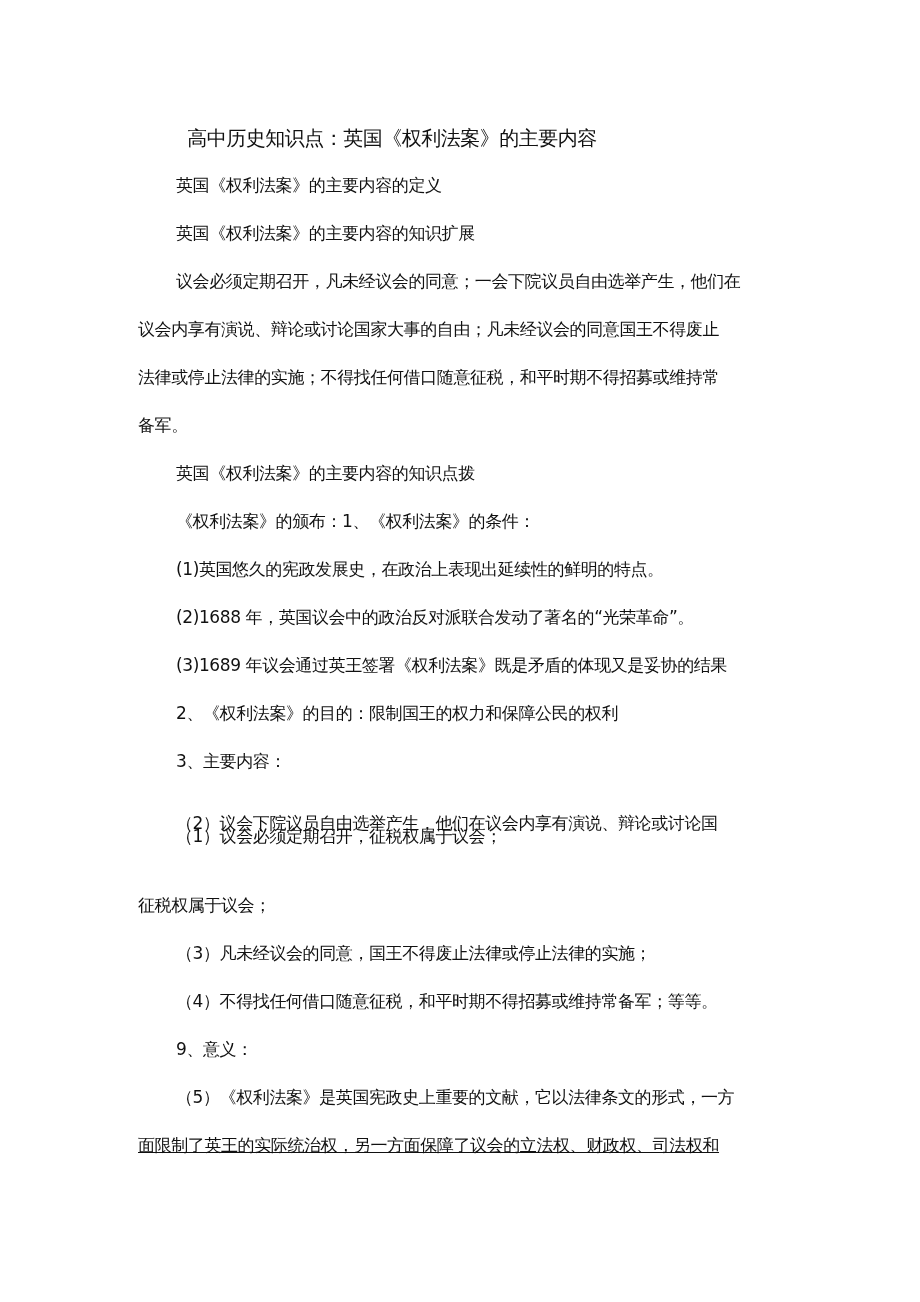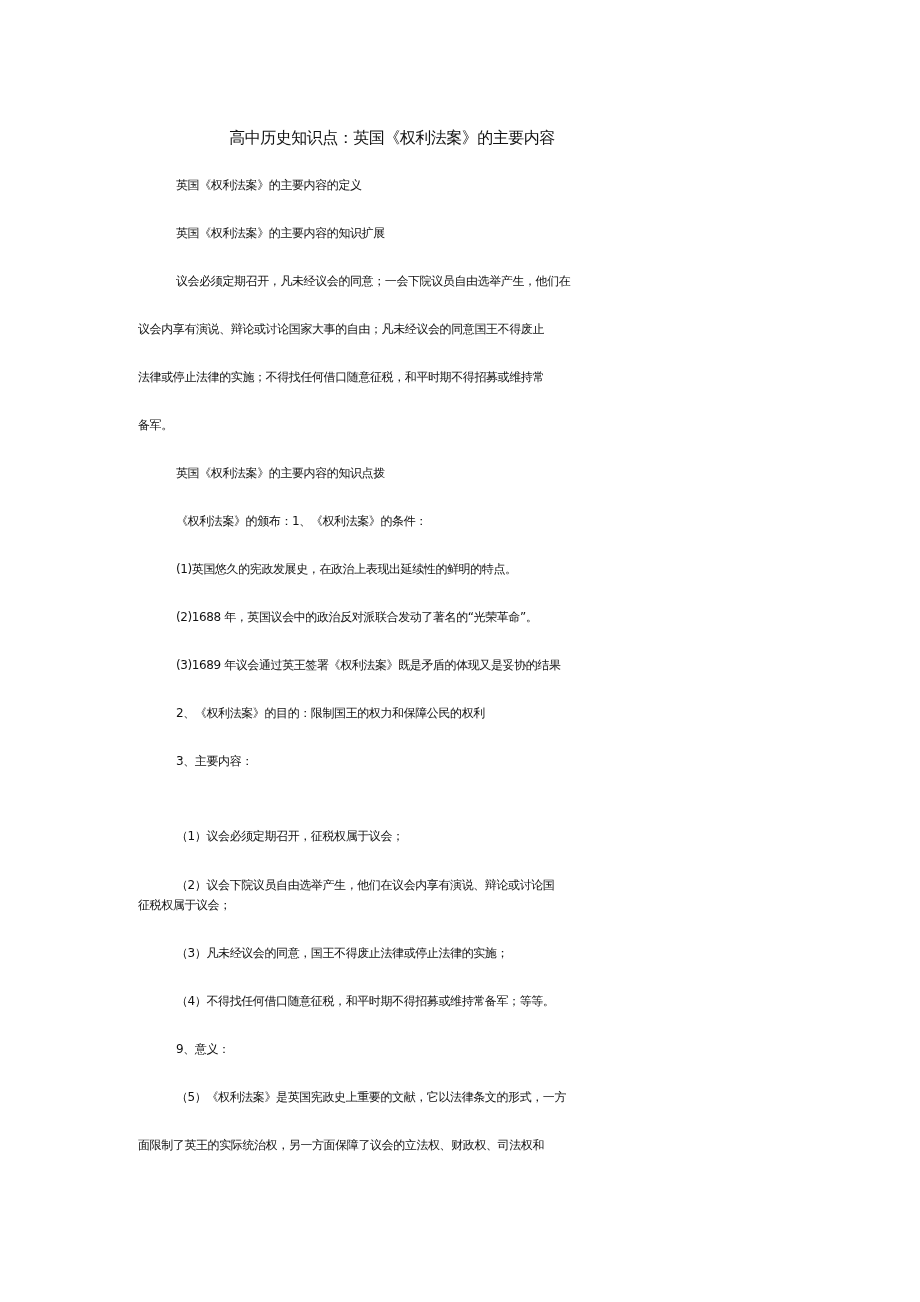--- a/index.html
+++ b/index.html
@@ -1,21 +1,21 @@
 <!DOCTYPE html>
 <html><head>
 <meta charset="utf-8">
 <style>
   html, body { margin:0; padding:0; background:#ffffff; }
   body { width:920px; height:1302px; position:relative; overflow:hidden;
          font-family:"DejaVu Sans","Liberation Sans",sans-serif; color:#111111; }
   .page { position:absolute; left:0; top:0; width:920px; height:1302px; background:#fff; }
   .title { position:absolute; left:0; width:784px; top:124px; text-align:center;
-           font-size:16px; line-height:28px; white-space:nowrap; letter-spacing:-0.5px; }
-  .line { position:absolute; font-size:12px; line-height:24px; white-space:nowrap; letter-spacing:-0.4px; }
+           font-size:20px; line-height:28px; white-space:nowrap; letter-spacing:-0.5px; }
+  .line { position:absolute; font-size:17px; line-height:24px; white-space:nowrap; letter-spacing:-0.4px; }
   .ind { left:176px; }
   .cont { left:138px; }
 </style>
 </head>
 <body>
 
 <div class="page">
   <div class="title">高中历史知识点：英国《权利法案》的主要内容</div>
   <div id="lines">
       <div class="line ind" style="top: 173px;">英国《权利法案》的主要内容的定义</div>
@@ -25,21 +25,21 @@
       <div class="line cont" style="top: 365px;">法律或停止法律的实施；不得找任何借口随意征税，和平时期不得招募或维持常</div>
       <div class="line cont" style="top: 413px;">备军。</div>
       <div class="line ind" style="top: 461px;">英国《权利法案》的主要内容的知识点拨</div>
       <div class="line ind" style="top: 509px;">《权利法案》的颁布：1、《权利法案》的条件：</div>
       <div class="line ind" style="top: 557px;">(1)英国悠久的宪政发展史，在政治上表现出延续性的鲜明的特点。</div>
       <div class="line ind" style="top: 605px;">(2)1688 年，英国议会中的政治反对派联合发动了著名的“光荣革命”。</div>
       <div class="line ind" style="top: 653px;">(3)1689 年议会通过英王签署《权利法案》既是矛盾的体现又是妥协的结果</div>
       <div class="line ind" style="top: 701px;">2、《权利法案》的目的：限制国王的权力和保障公民的权利</div>
       <div class="line ind" style="top: 749px;">3、主要内容：</div>
       <div class="line ind" style="top: 824px;">（1）议会必须定期召开，征税权属于议会；</div>
-      <div class="line ind" style="top: 873px;">（2）议会下院议员自由选举产生，他们在议会内享有演说、辩论或讨论国</div>
+      <div class="line ind" style="top: 811px;">（2）议会下院议员自由选举产生，他们在议会内享有演说、辩论或讨论国</div>
       <div class="line cont" style="top: 893px;">征税权属于议会；</div>
       <div class="line ind" style="top: 941px;">（3）凡未经议会的同意，国王不得废止法律或停止法律的实施；</div>
       <div class="line ind" style="top: 989px;">（4）不得找任何借口随意征税，和平时期不得招募或维持常备军；等等。</div>
       <div class="line ind" style="top: 1037px;">9、意义：</div>
       <div class="line ind" style="top: 1085px;">（5）《权利法案》是英国宪政史上重要的文献，它以法律条文的形式，一方</div>
-      <div class="line cont" style="top: 1133px;">面限制了英王的实际统治权，另一方面保障了议会的立法权、财政权、司法权和</div>
+      <div class="line cont" style="top: 1133px; text-decoration: underline;">面限制了英王的实际统治权，另一方面保障了议会的立法权、财政权、司法权和</div>
     </div>
 </div>
 
 </body></html>

